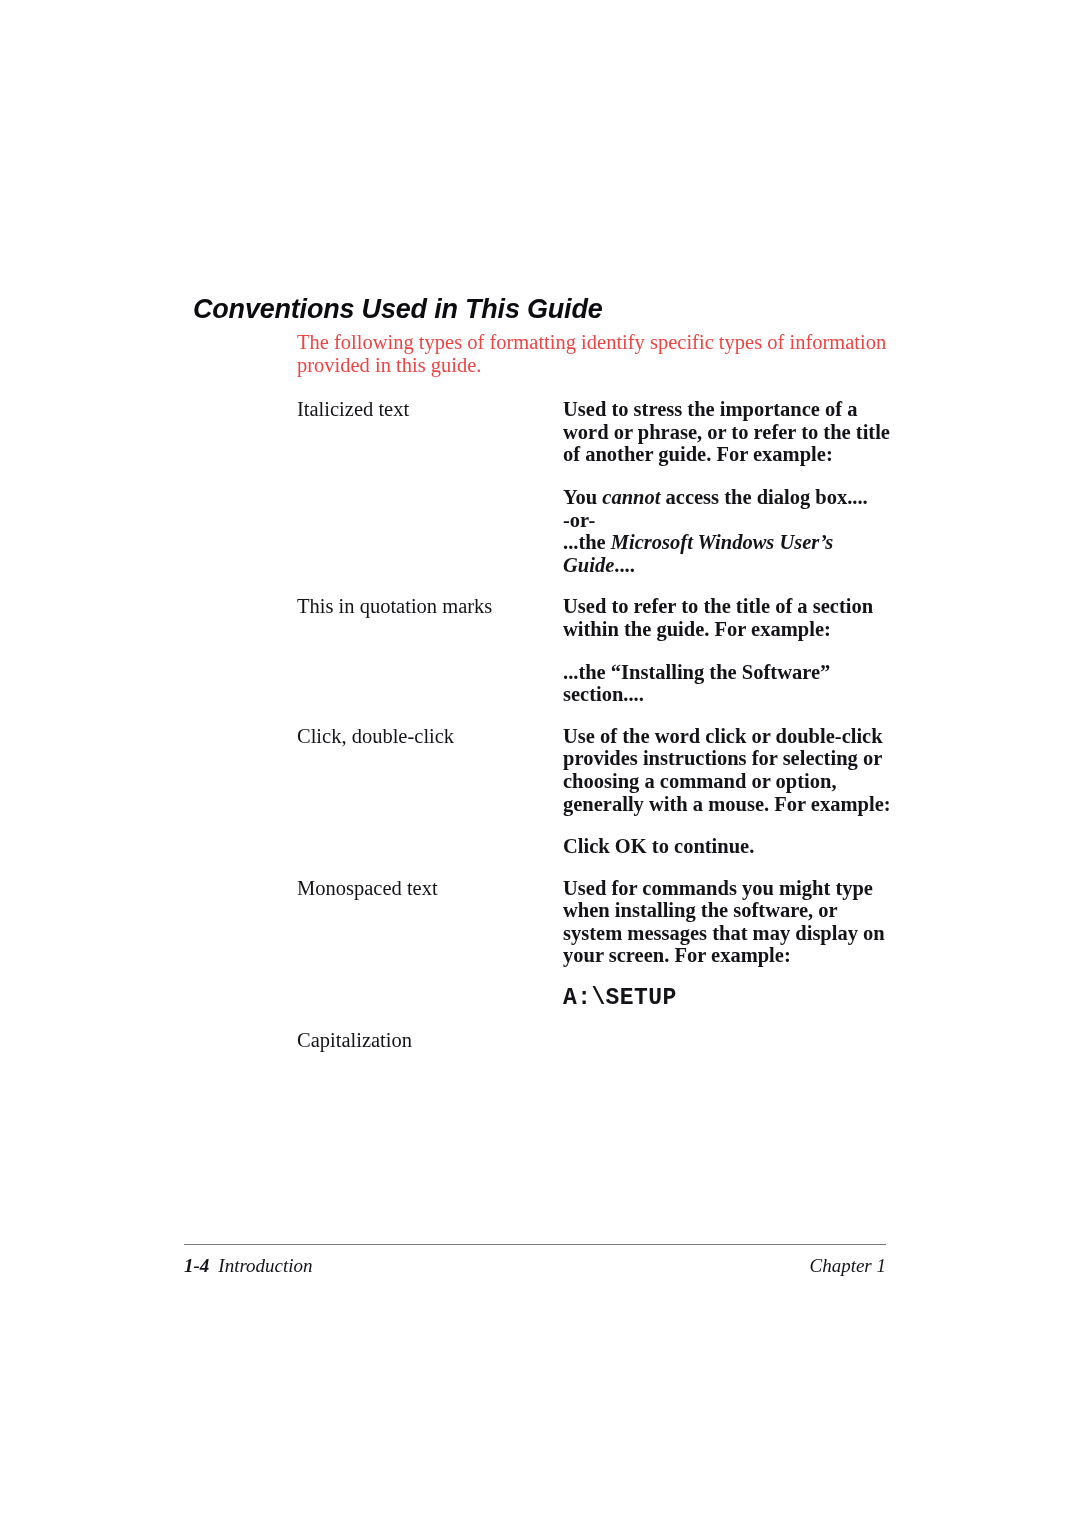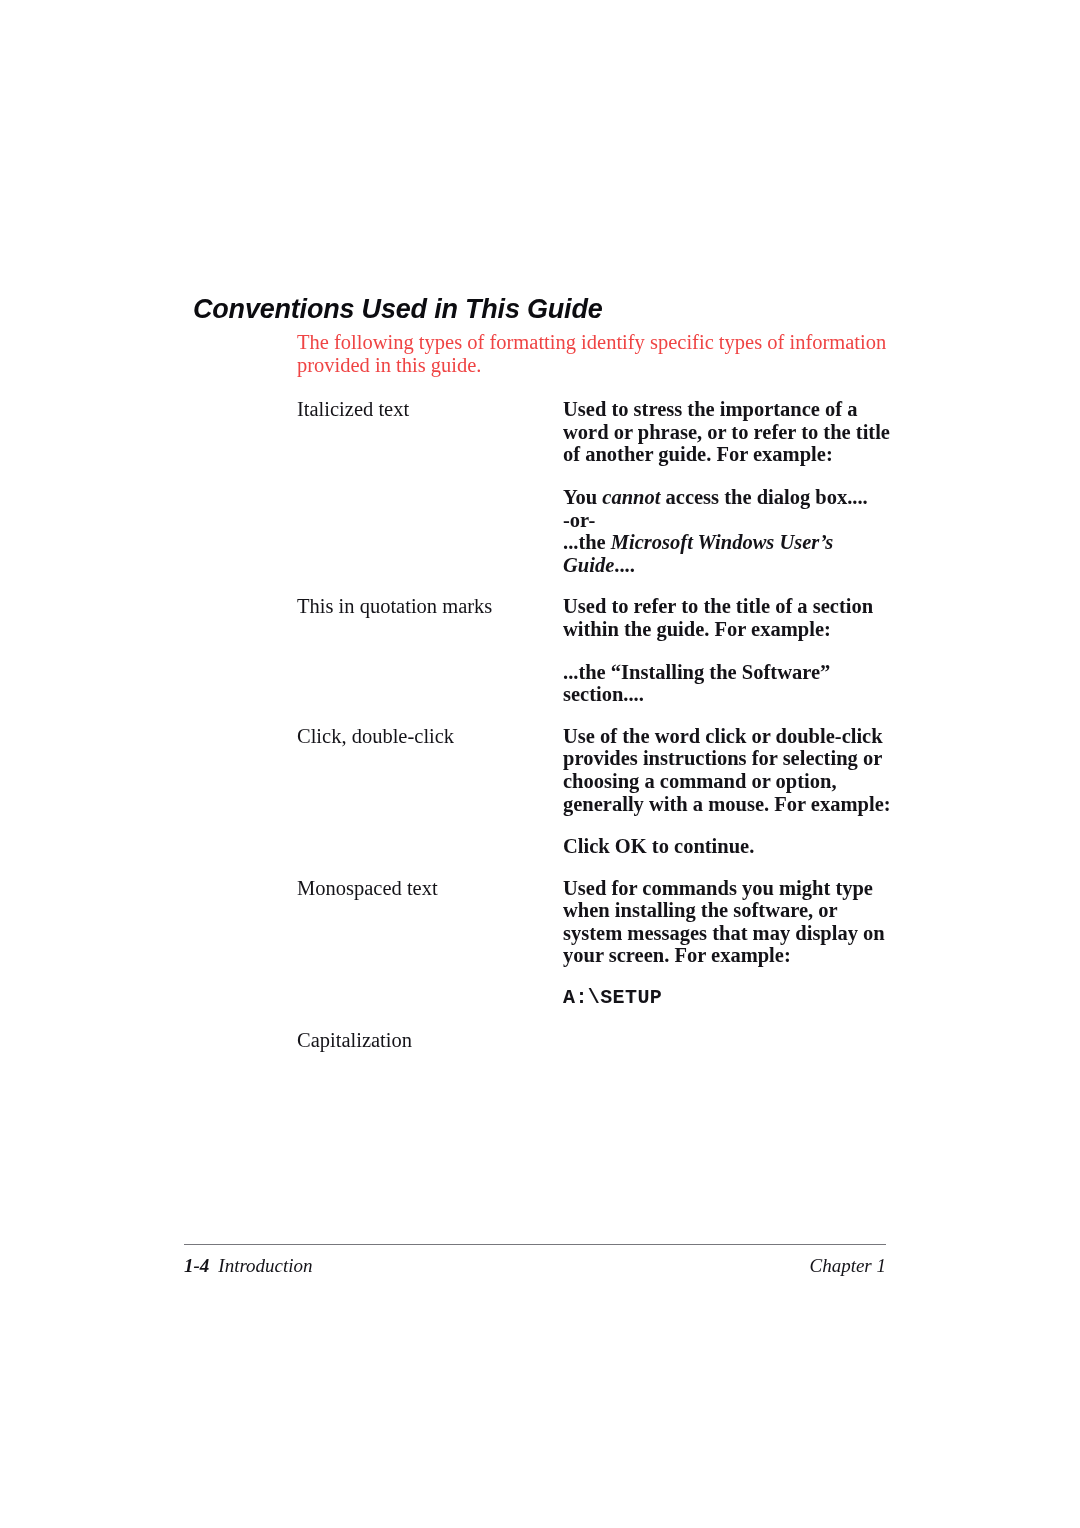--- a/index.html
+++ b/index.html
@@ -70,21 +70,21 @@
     line-height: 22.6px;
     color: #141318;
   }
 
   .desc p { margin: 0; font-weight: bold; }
   .desc p + p { margin-top: 20px; }
 
   .desc .mono,
   .mono {
     font-family: "Liberation Mono", "DejaVu Sans Mono", monospace;
-    font-size: 20px;
+    font-size: 23px;
     letter-spacing: 0.4px;
   }
 
   em { font-style: italic; }
 
   
   .row-gap-1 { margin-top: 22px; }
   .row-gap-2 { margin-top: 19px; }
 
   

